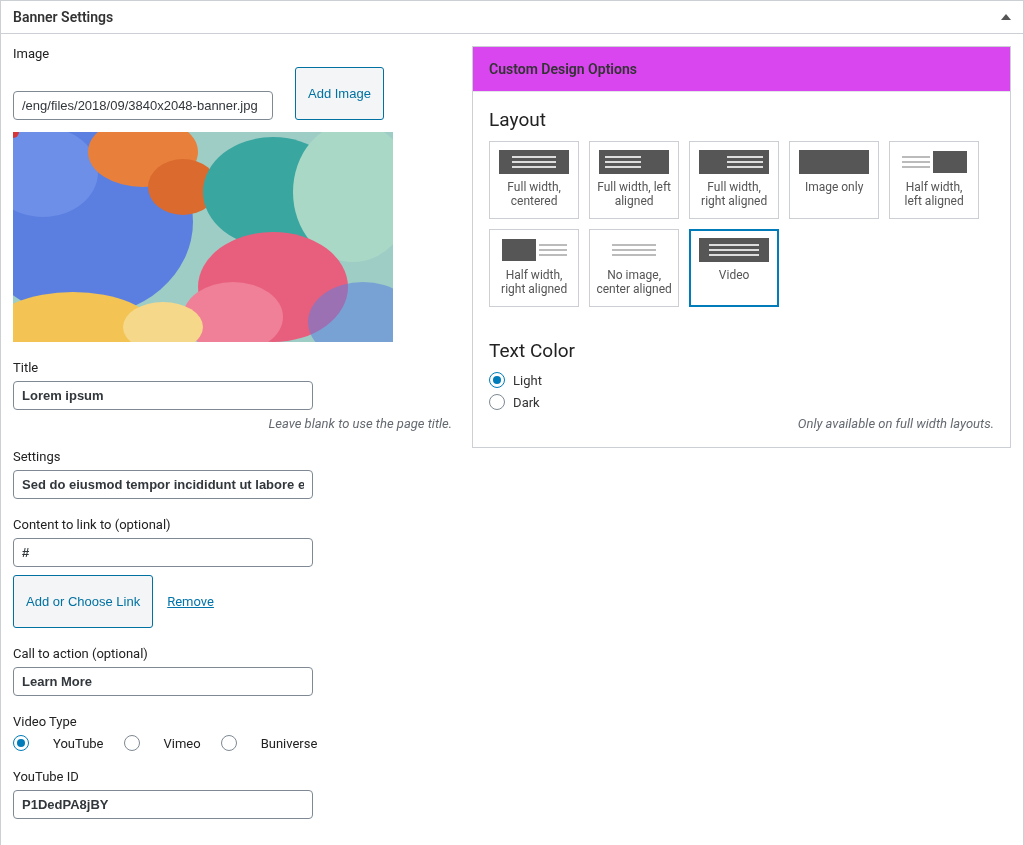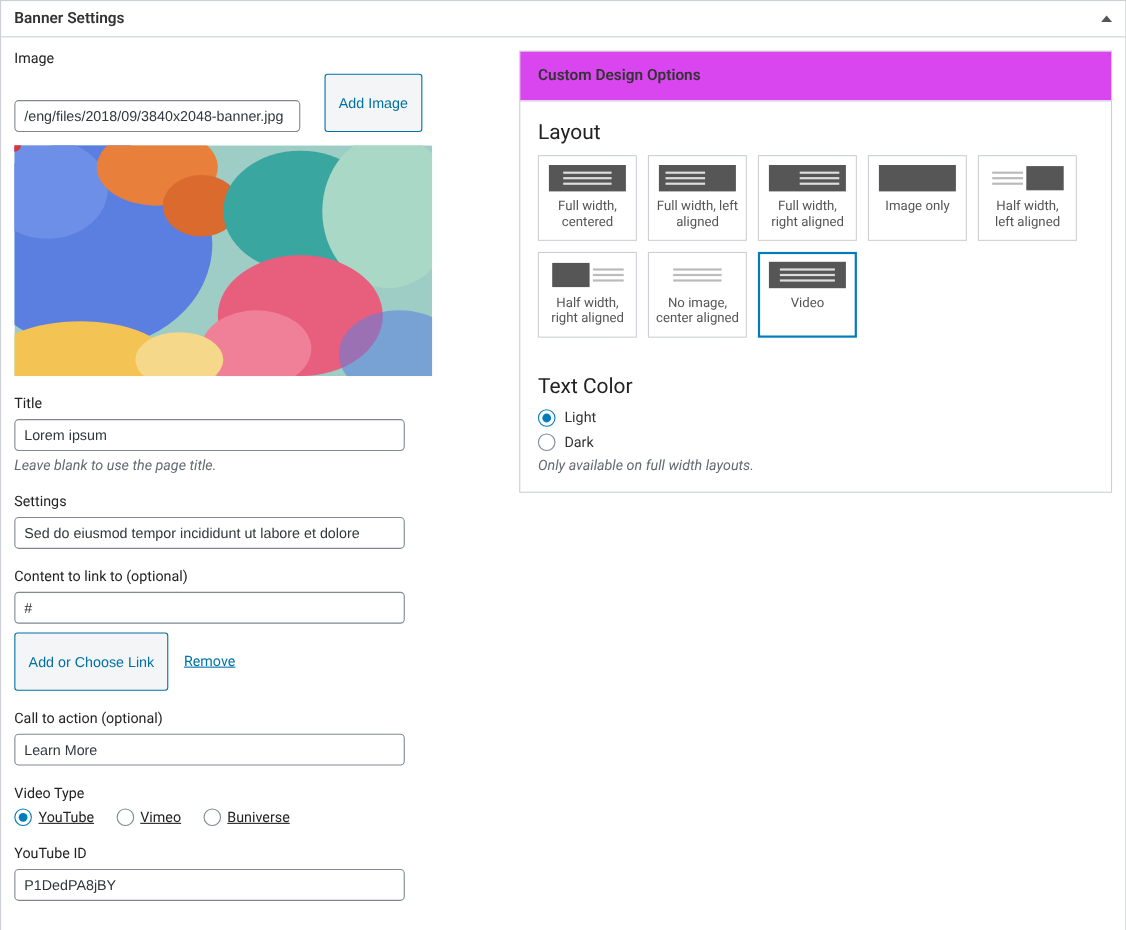--- a/index.html
+++ b/index.html
@@ -74,28 +74,28 @@
     .preview {
       margin-top: 12px;
       width: 380px;
       height: 210px;
       border-radius: 0;
       overflow: hidden;
       position: relative;
     }
     .preview svg { display: block; width: 100%; height: 100%; }
 
-    .w300 { width: 355px; }
-    .hint { color: #646970; font-style: italic; font-size: 13px; margin-top:6px; }
+    .w300 { width: 300px; font-weight: bold; }
+    .hint { color: #646970; font-style: italic; font-size: 13px; margin-top:6px;text-align:right; }
 
     .link-actions { display:flex; align-items:center; gap:14px; margin-top:8px;}
     .link-remove { color:#0073aa; text-decoration:underline; cursor:pointer; font-size:13px;}
 
     .radio-row { display:flex; gap:20px; align-items:center; margin-top:2px;}
-    .radio-row label { display:flex; align-items:center; gap:6px; font-size:13px; margin:0;text-decoration:underline;}
+    .radio-row label { display:flex; align-items:center; gap:24px; font-size:13px; margin:0;}
     input[type=radio]{
       appearance:none;
       width:16px;height:16px;border:1px solid #7e8993;border-radius:50%;
       position:relative;cursor:pointer;background:#fff;
     }
     input[type=radio]:checked{ border-color:#007cba; }
     input[type=radio]:checked::after{
       content:"";position:absolute;top:3px;left:3px;width:8px;height:8px;
       border-radius:50%;background:#007cba;
     }

